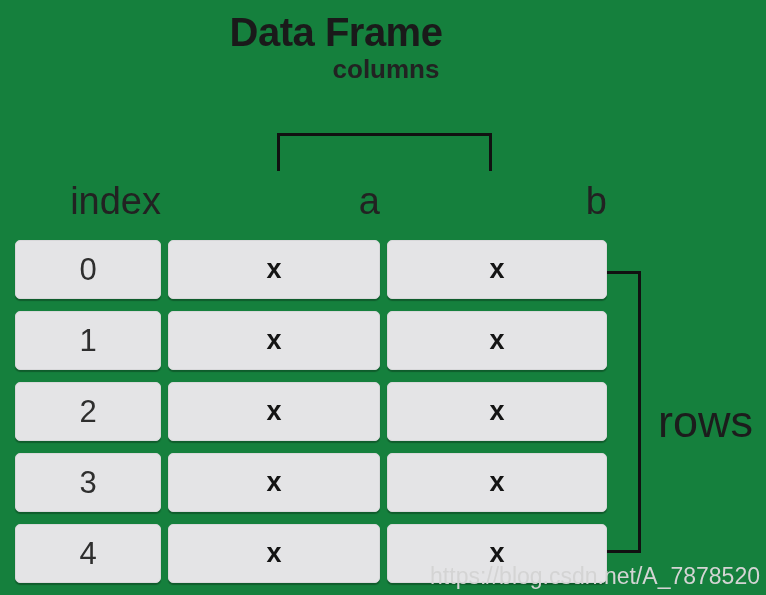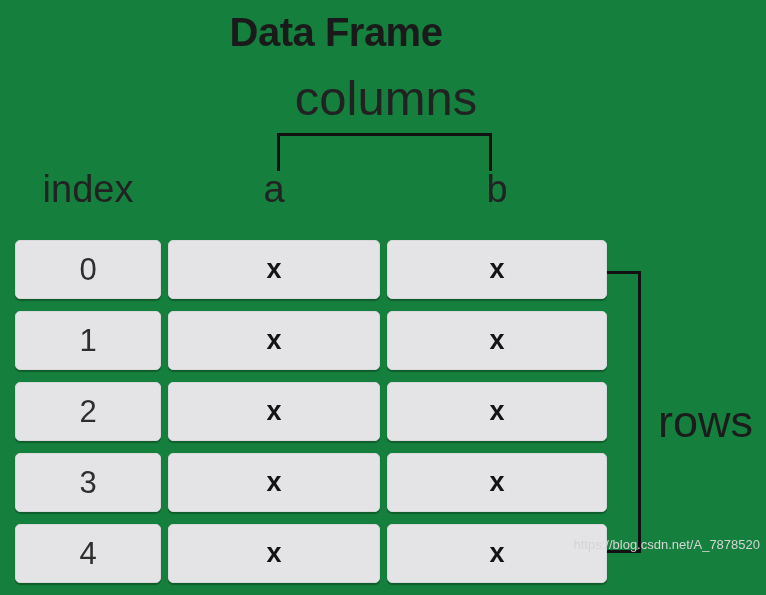--- a/index.html
+++ b/index.html
@@ -21,46 +21,46 @@
     top: 10px;
     left: 336px;
     transform: translateX(-50%);
     font-size: 40px;
     font-weight: 700;
     letter-spacing: -0.5px;
     white-space: nowrap;
   }
   .columns-label {
     position: absolute;
-    top: 70px;
+    top: 54px;
     left: 386px;
     transform: translateX(-50%);
-    font-size: 49px;
-    font-weight: 400;
+    font-size: 26px;
+    font-weight: 700;
     color: #222;
     white-space: nowrap;
   }
   .col-bracket {
     position: absolute;
     top: 133px;
     left: 277px;
     width: 215px;
     height: 38px;
     border-top: 3px solid var(--bracket-color, #111);
     border-left: 3px solid var(--bracket-color, #111);
     border-right: 3px solid var(--bracket-color, #111);
     box-sizing: border-box;
   }
   .hdr {
     position: absolute;
-    top: 168px;
+    top: 180px;
     font-size: 38px;
     font-weight: 400;
     color: #222;
-    text-align: center;
+    text-align: right;
   }
   .hdr-index { left: 15px;  width: 146px; }
   .hdr-a     { left: 168px; width: 212px; }
   .hdr-b     { left: 387px; width: 220px; }
   .grid {
     position: absolute;
     left: 15px;
     top: 240px;
     display: grid;
     grid-template-columns: 146px 212px 220px;
@@ -103,23 +103,23 @@
     position: absolute;
     top: 396px;
     left: 658px;
     font-size: 45px;
     font-weight: 400;
     color: #1c1c1c;
     white-space: nowrap;
   }
   .watermark {
     position: absolute;
-    top: 537px;
+    top: 563px;
     right: 6px;
-    font-size: 13px;
+    font-size: 23px;
     color: var(--watermark-color, #d4d4d4);
     white-space: nowrap;
     z-index: 5;
   }
 </style>
 </head>
 <body>
 
 <div class="canvas">
 

